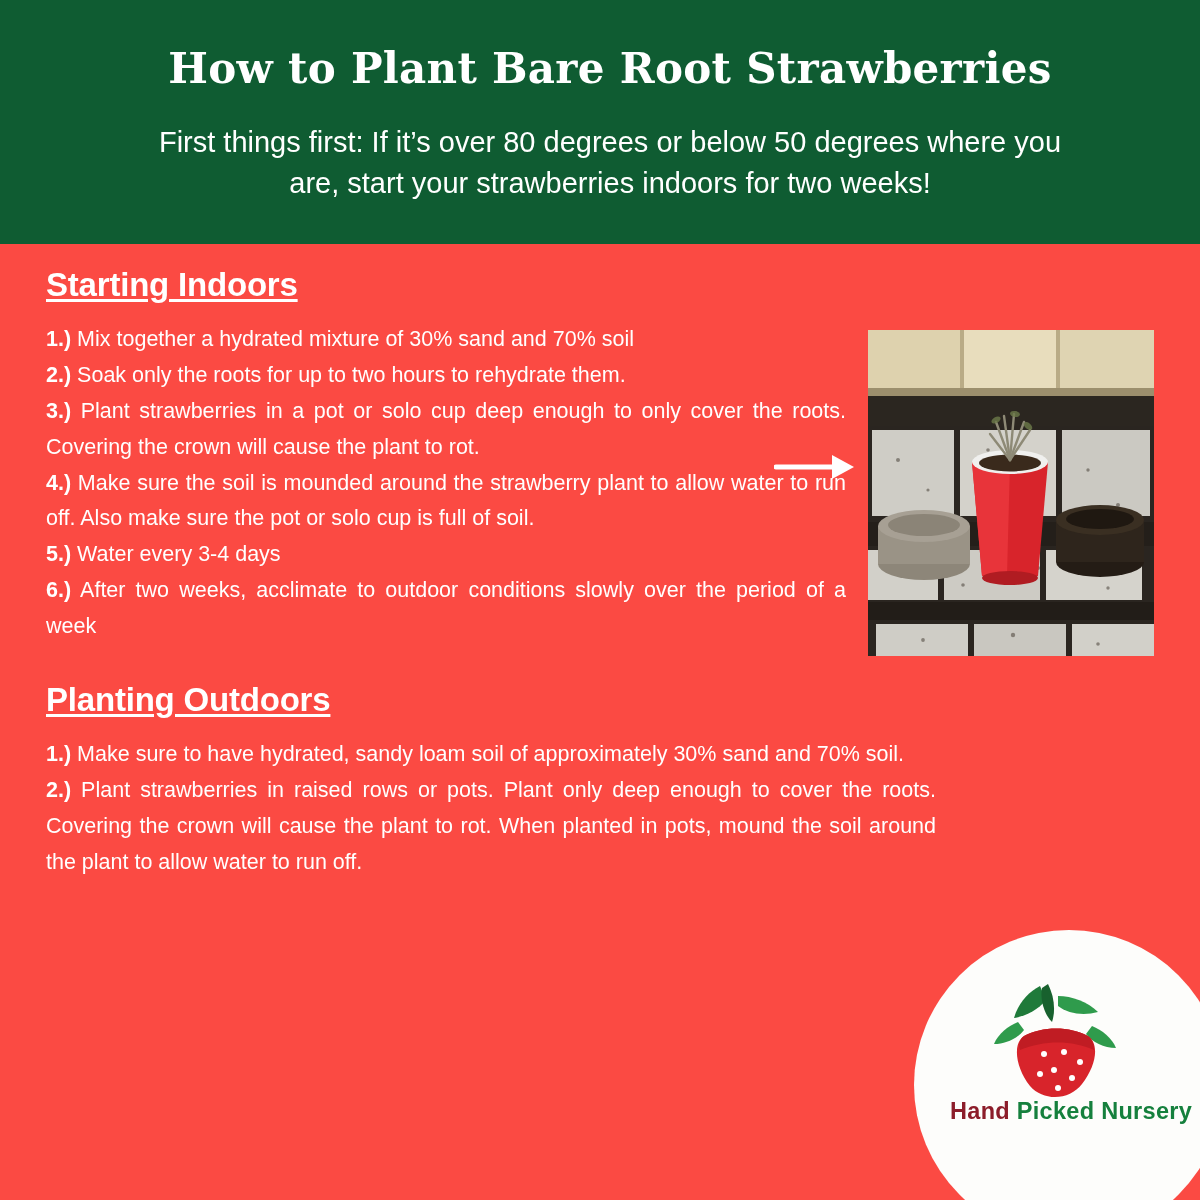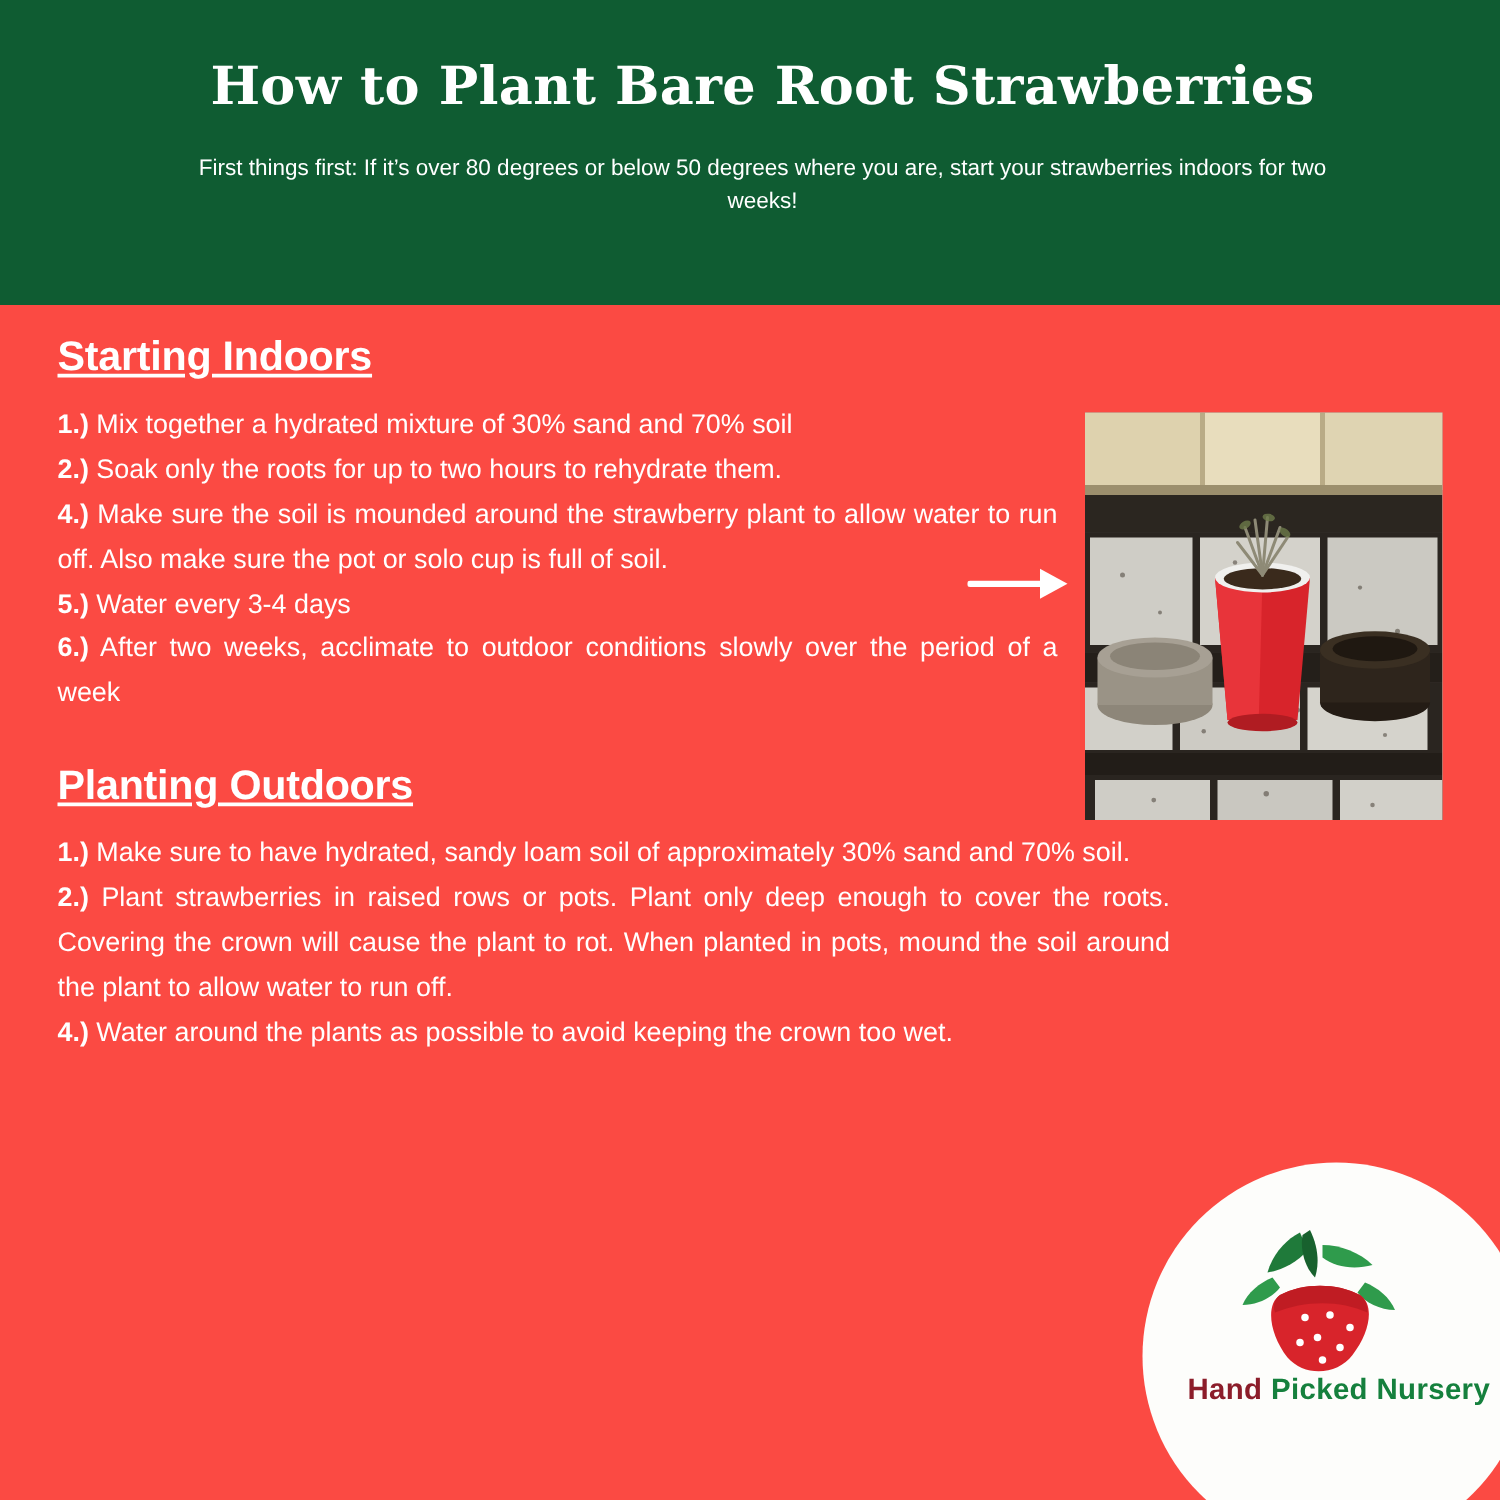--- a/index.html
+++ b/index.html
@@ -20,21 +20,21 @@
     font-family: "DejaVu Serif", serif;
     font-weight: bold;
     font-size: 42px;
     color: #ffffff;
     text-align: center;
     letter-spacing: 0.3px;
     line-height: 1.1;
   }
   .header-sub {
     margin-top: 30px;
-    font-size: 18px;
+    font-size: 29px;
     color: #ffffff;
     text-align: center;
     line-height: 1.42;
     max-width: 930px;
     margin-left: auto;
     margin-right: auto;
   }
   .body-area {
     position: relative;
     padding: 22px 46px 0 46px;
@@ -119,32 +119,32 @@
   <div class="header-sub">First things first: If it’s over 80 degrees or below 50 degrees where you are, start your strawberries indoors for two weeks!</div>
 </div>
 
 <div class="body-area">
 
   <div class="indoor-block">
     <div class="section-heading">Starting Indoors</div>
     <div class="steps indoor-steps">
       <p><span class="num">1.)</span> <span>Mix together a hydrated mixture of 30% sand and 70% soil</span></p>
       <p><span class="num">2.)</span> <span>Soak only the roots for up to two hours to rehydrate them.</span></p>
+      <p><span class="num">3.)</span> <span>Plant strawberries in a pot or solo cup deep enough to only cover the roots. Covering the crown will cause the plant to rot.</span></p>
       <p><span class="num">4.)</span> <span>Make sure the soil is mounded around the strawberry plant to allow water to run off. Also make sure the pot or solo cup is full of soil.</span></p>
       <p><span class="num">5.)</span> <span>Water every 3-4 days</span></p>
       <p><span class="num">6.)</span> <span>After two weeks, acclimate to outdoor conditions slowly over the period of a week</span></p>
     </div>
   </div>
 
   <div class="outdoor-block">
     <div class="section-heading">Planting Outdoors</div>
     <div class="steps">
       <p><span class="num">1.)</span> <span>Make sure to have hydrated, sandy loam soil of approximately 30% sand and 70% soil.</span></p>
       <p><span class="num">2.)</span> <span>Plant strawberries in raised rows or pots. Plant only deep enough to cover the roots. Covering the crown will cause the plant to rot. When planted in pots, mound the soil around the plant to allow water to run off.</span></p>
-      <p><span class="num">4.)</span> <span>Water around the plants as possible to avoid keeping the crown too wet.</span></p>
     </div>
   </div>
 
   <div class="photo">
     <svg width="286" height="326" viewBox="0 0 286 326">
       <rect x="0" y="0" width="286" height="326" fill="#3d3833"></rect>
 
       <rect x="0" y="0" width="286" height="62" fill="#e4d9b8"></rect>
       <rect x="0" y="0" width="92" height="62" fill="#ded2ae"></rect>
       <rect x="96" y="0" width="92" height="62" fill="#e8ddbd"></rect>

